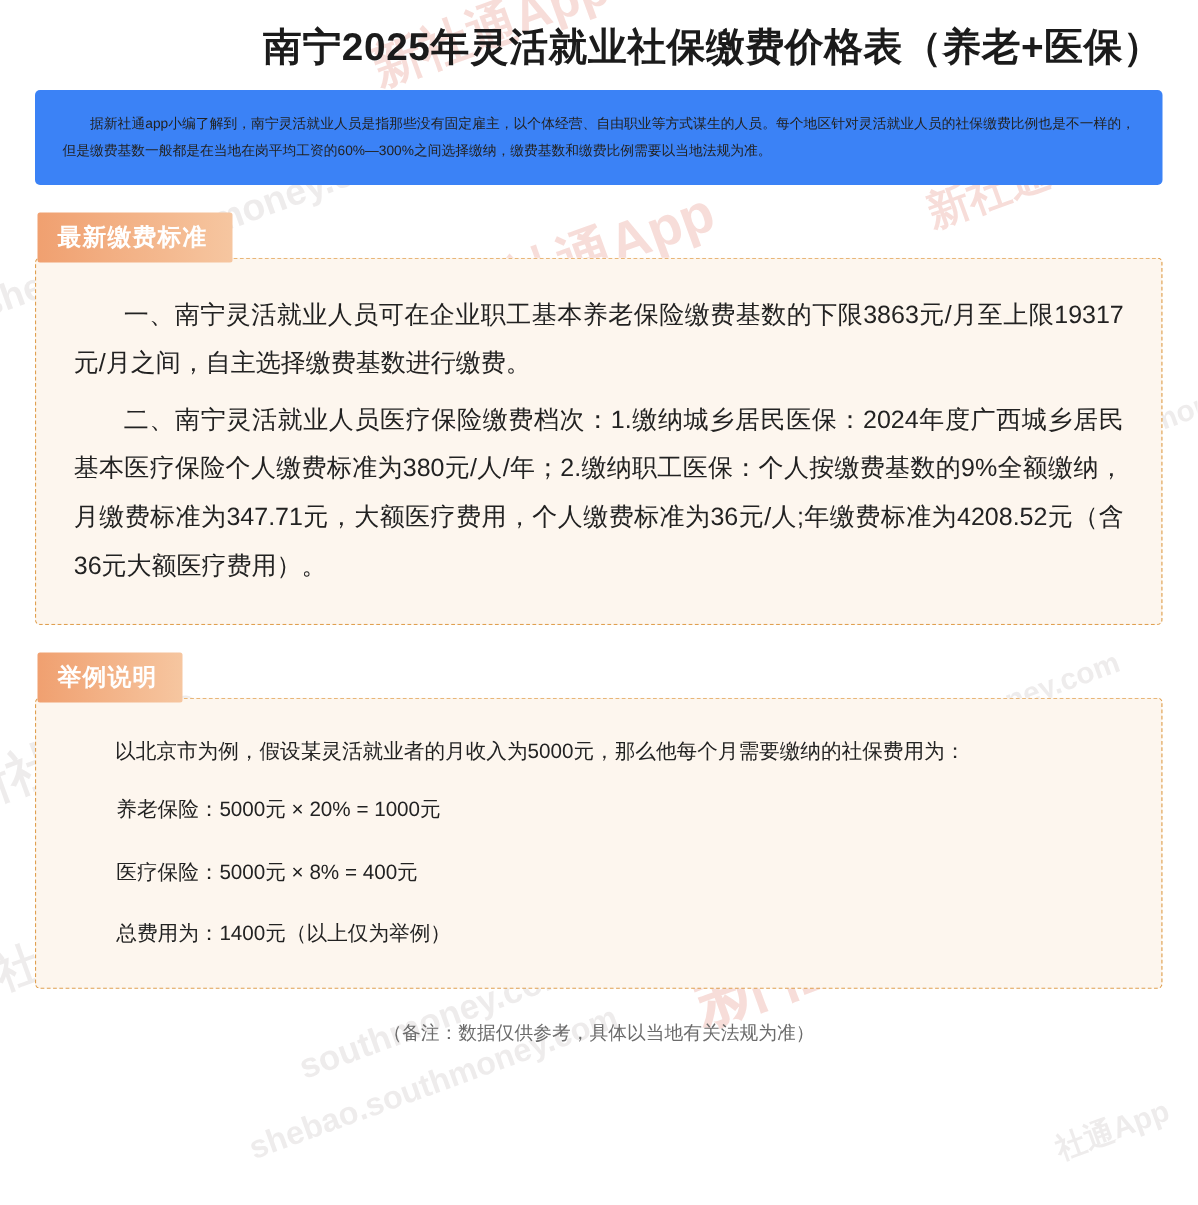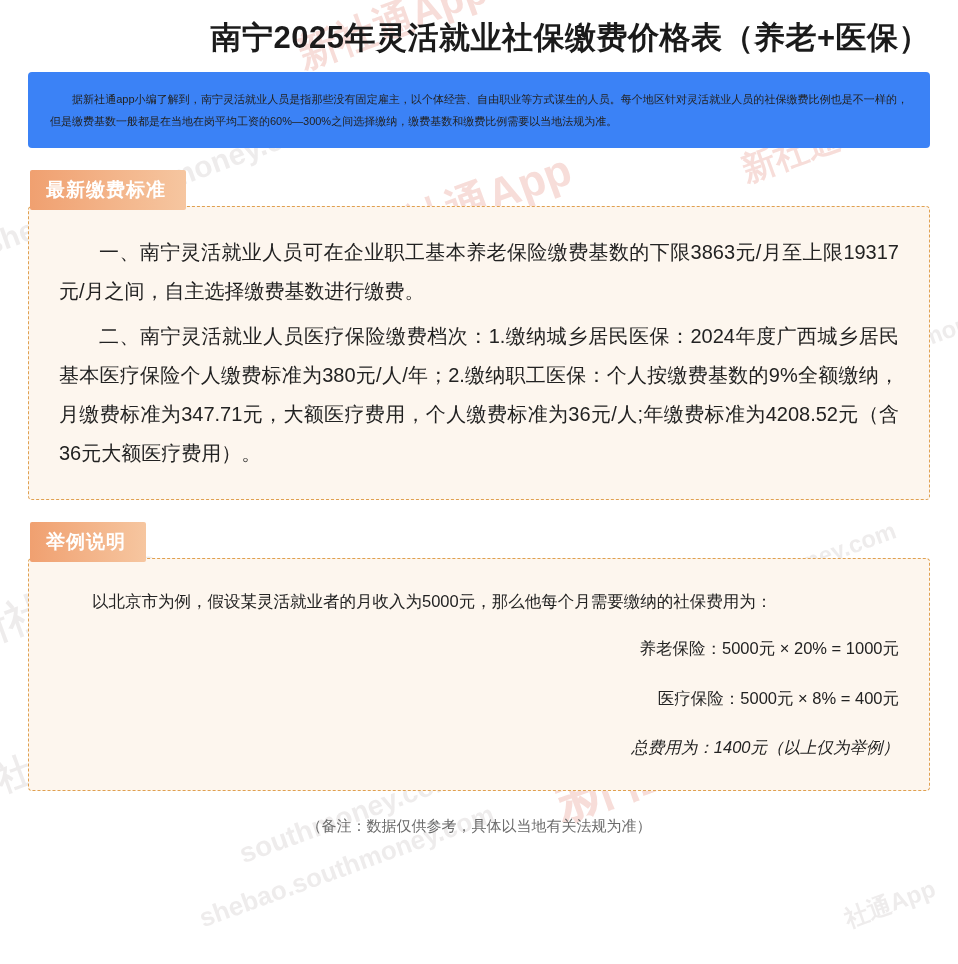--- a/index.html
+++ b/index.html
@@ -113,23 +113,22 @@
     text-indent: 2em;
     margin: 0 0 16px 0;
   }
 
   .calc-line {
     font-size: 16.5px;
     line-height: 1.9;
     color: #222;
     margin: 0 0 18px 0;
     padding-left: 34px;
-    text-align: right;
   }
-  .calc-line:last-child { margin-bottom: 0; font-style: italic; }
+  .calc-line:last-child { margin-bottom: 0; }
 
   .footnote {
     margin-top: 26px;
     text-align: center;
     font-size: 15px;
     color: #6b6b6b;
     padding-bottom: 18px;
   }
 </style>
 </head>

